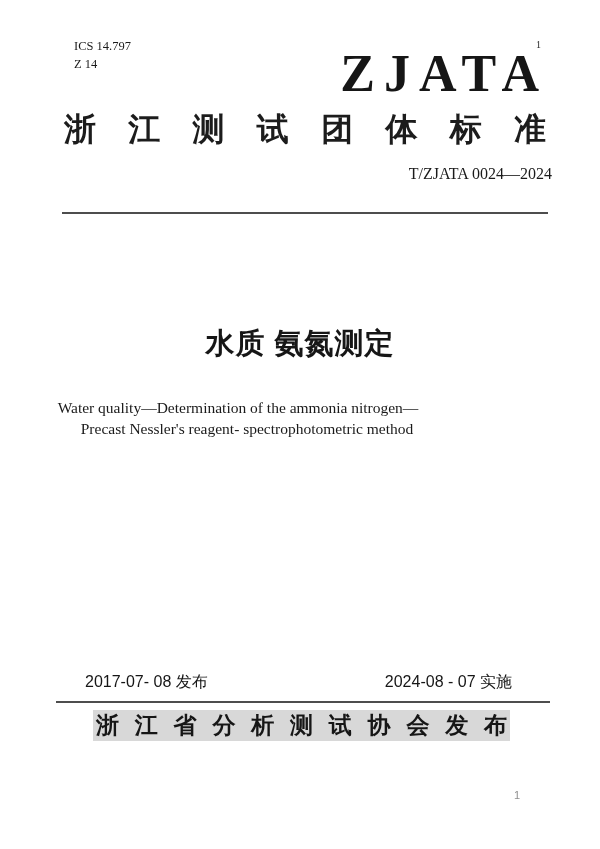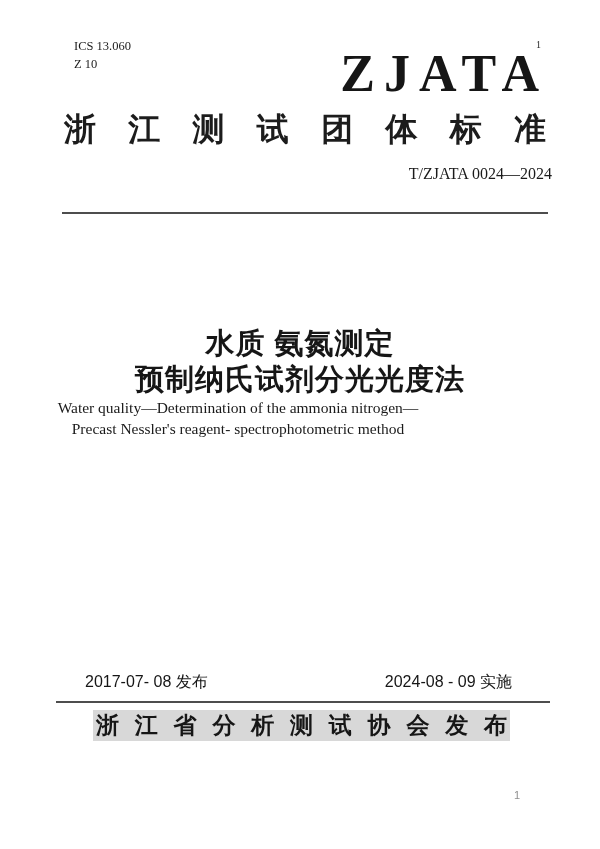--- a/index.html
+++ b/index.html
@@ -120,21 +120,21 @@
   .title-en {
     position: absolute;
     left: 0;
     width: 476px;
     text-align: center;
     font-family: "Liberation Serif", "DejaVu Serif", serif;
     font-size: 15.5px;
     color: #1a1a1a;
   }
   .title-en-1 { top: 399px; }
-  .title-en-2 { top: 420px; }
+  .title-en-2 { top: 420px; padding-left: 9px; }
 
   
   .date-row {
     position: absolute;
     left: 85px;
     right: 88px;
     top: 672px;
     display: flex;
     justify-content: space-between;
     font-size: 16px;
@@ -157,22 +157,22 @@
     padding: 0 3px;
     box-sizing: border-box;
   }
 </style>
 </head>
 <body>
 
 <div class="page">
 
   <div class="ics-block">
-    <div>ICS 13.060</div>
-    <div>Z 10</div>
+    <div>ICS 14.797</div>
+    <div>Z 14</div>
   </div>
 
   <div class="corner-mark-top">1</div>
 
   <div class="logo">ZJATA</div>
 
   <div class="standard-type justify">
       <span>浙</span>
       <span>江</span>
       <span>测</span>
@@ -181,28 +181,27 @@
       <span>体</span>
       <span>标</span>
       <span>准</span>
     </div>
 
   <div class="standard-number">T/ZJATA 0024—2024</div>
 
   <div class="rule rule-top"></div>
 
   <div class="title-cn title-cn-1">水质 氨氮测定</div>
-  <div class="title-cn title-cn-2">预制纳氏试剂分光光度法</div>
 
   <div class="title-en title-en-1">Water quality—Determination of the ammonia nitrogen—</div>
   <div class="title-en title-en-2">Precast Nessler's reagent- spectrophotometric method</div>
 
   <div class="date-row">
     <span>2017-07- 08 发布</span>
-    <span>2024-08 - 09 实施</span>
+    <span>2024-08 - 07 实施</span>
   </div>
 
   <div class="rule rule-bottom"></div>
 
   <div class="publisher-band justify">
       <span>浙</span>
       <span>江</span>
       <span>省</span>
       <span>分</span>
       <span>析</span>

